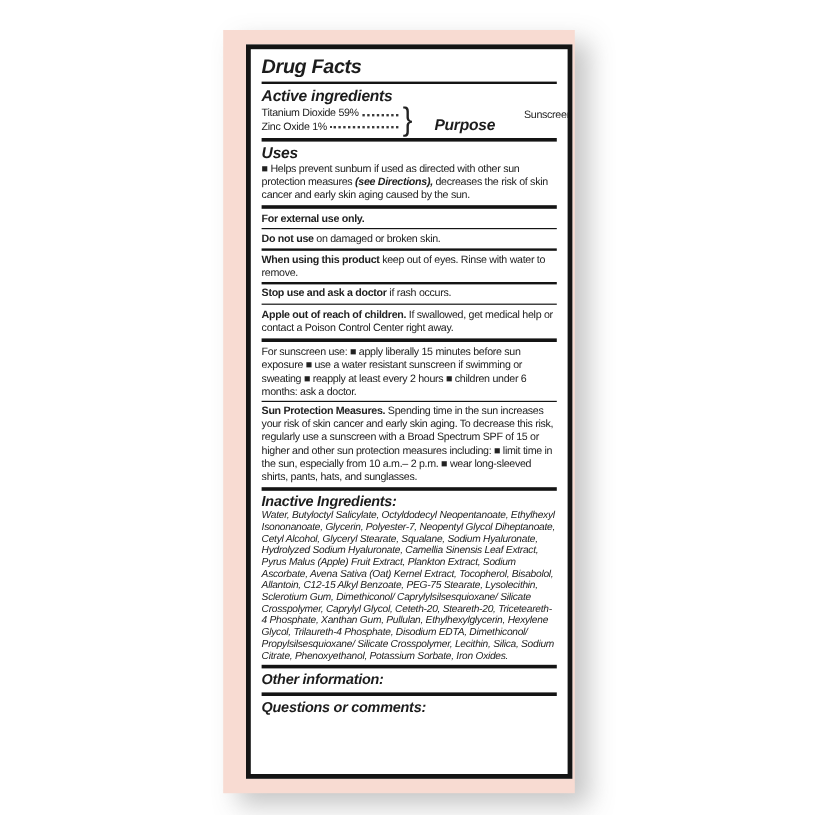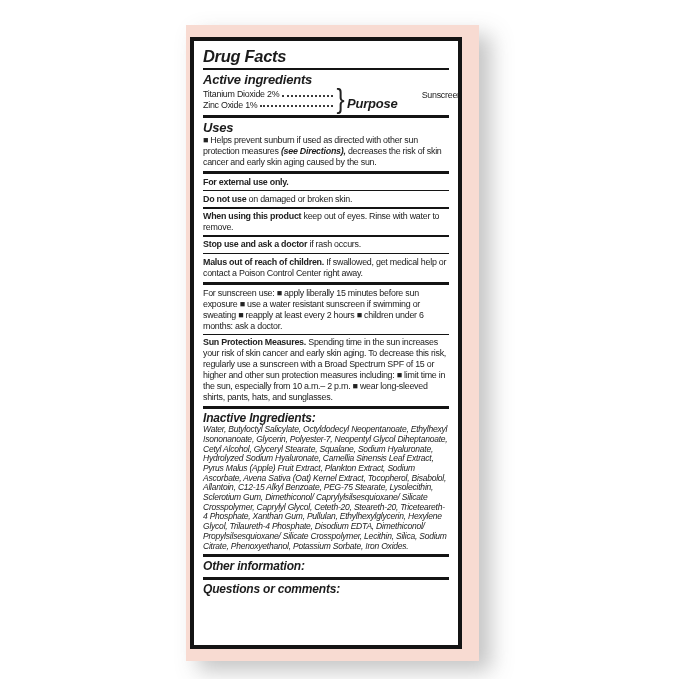--- a/index.html
+++ b/index.html
@@ -13,21 +13,21 @@
   }
   .carton-panel {
     position:absolute;
     left:186px; top:25px;
     width:293px; height:636px;
     background:#f8dbd2;
     box-shadow:12px 10px 20px rgba(90,90,90,0.35);
   }
   .label {
     position:absolute;
-    left:4px; top:12px;
+    left:19px; top:12px;
     width:272px; height:612px;
     background:#ffffff;
     border:4px solid #141414;
     padding:4px 9px 3px 9px;
     overflow:hidden;
   }
   .rule { background:#141414; border:0; }
   .rule.title-rule  { height:2px;   margin:2px 0 3px; }
   .rule.thick       { height:3px;   margin:3px 0 3px; }
   .rule.thin        { height:1.5px; margin:2px 0 2px; }
@@ -67,40 +67,40 @@
     padding:0 2px 2px 0; color:#222;
   }
   .ai-right {
     width:102px; display:flex; flex-direction:row;
     align-items:flex-end; padding-right:4px;
   }
   .purpose-value {
     align-self:center; margin-top:7px; margin-left:24px;
   }
 
-  .section { margin:1px 0; }
+  .section { margin:1px 0;gap:16px; }
   .warn-item { padding:0.5px 0; }
   .inactive-text { font-size:8.5px; line-height:9.7px; letter-spacing:-0.22px; color:#222;font-style:italic; }
 </style>
 </head>
 <body>
 
 <div class="carton-panel">
   <div class="label">
 
     <div class="drug-facts-title">Drug Facts</div>
     <div class="rule title-rule"></div>
 
     <div class="ai-section section">
       <div class="ai-left">
         <div class="h">Active ingredients</div>
         <div class="ai-rows">
           <div class="ai-rowgroup">
             <div class="ai-row body-text">
-              <span class="name">Titanium Dioxide 2%</span>
+              <span class="name">Titanium Dioxide 59%</span>
               <span class="leader"></span>
             </div>
             <div class="ai-row body-text">
               <span class="name">Zinc Oxide 1%</span>
               <span class="leader"></span>
             </div>
           </div>
           <span class="brace">}</span>
         </div>
       </div>
@@ -124,21 +124,21 @@
 
     <div class="body-text warn-item"><span class="bold">Do not use</span><span> on damaged or broken skin.</span></div>
     <div class="rule thin"></div>
 
     <div class="body-text warn-item"><span class="bold">When using this product</span><span> keep out of eyes. Rinse with water to remove.</span></div>
     <div class="rule thin"></div>
 
     <div class="body-text warn-item"><span class="bold">Stop use and ask a doctor</span><span> if rash occurs.</span></div>
     <div class="rule thin"></div>
 
-    <div class="body-text warn-item"><span class="bold">Malus out of reach of children.</span><span> If swallowed, get medical help or contact a Poison Control Center right away.</span></div>
+    <div class="body-text warn-item"><span class="bold">Apple out of reach of children.</span><span> If swallowed, get medical help or contact a Poison Control Center right away.</span></div>
     <div class="rule thick"></div>
 
     <div class="section">
       <div class="body-text">For sunscreen use: ■  apply liberally 15 minutes before sun exposure  ■  use a water resistant sunscreen if swimming or sweating  ■   reapply at least every 2 hours  ■  children under 6 months: ask a doctor.</div>
     </div>
     <div class="rule thin"></div>
 
     <div class="section">
       <div class="body-text"><span class="bold">Sun Protection Measures.</span><span> Spending time in the sun increases your risk of skin cancer and early skin aging. To decrease this risk, regularly use a sunscreen with a Broad Spectrum SPF of 15 or higher and other sun protection measures including: ■ limit time in the sun, especially from 10 a.m.– 2 p.m. ■ wear long-sleeved shirts, pants, hats, and sunglasses.</span></div>
     </div>

